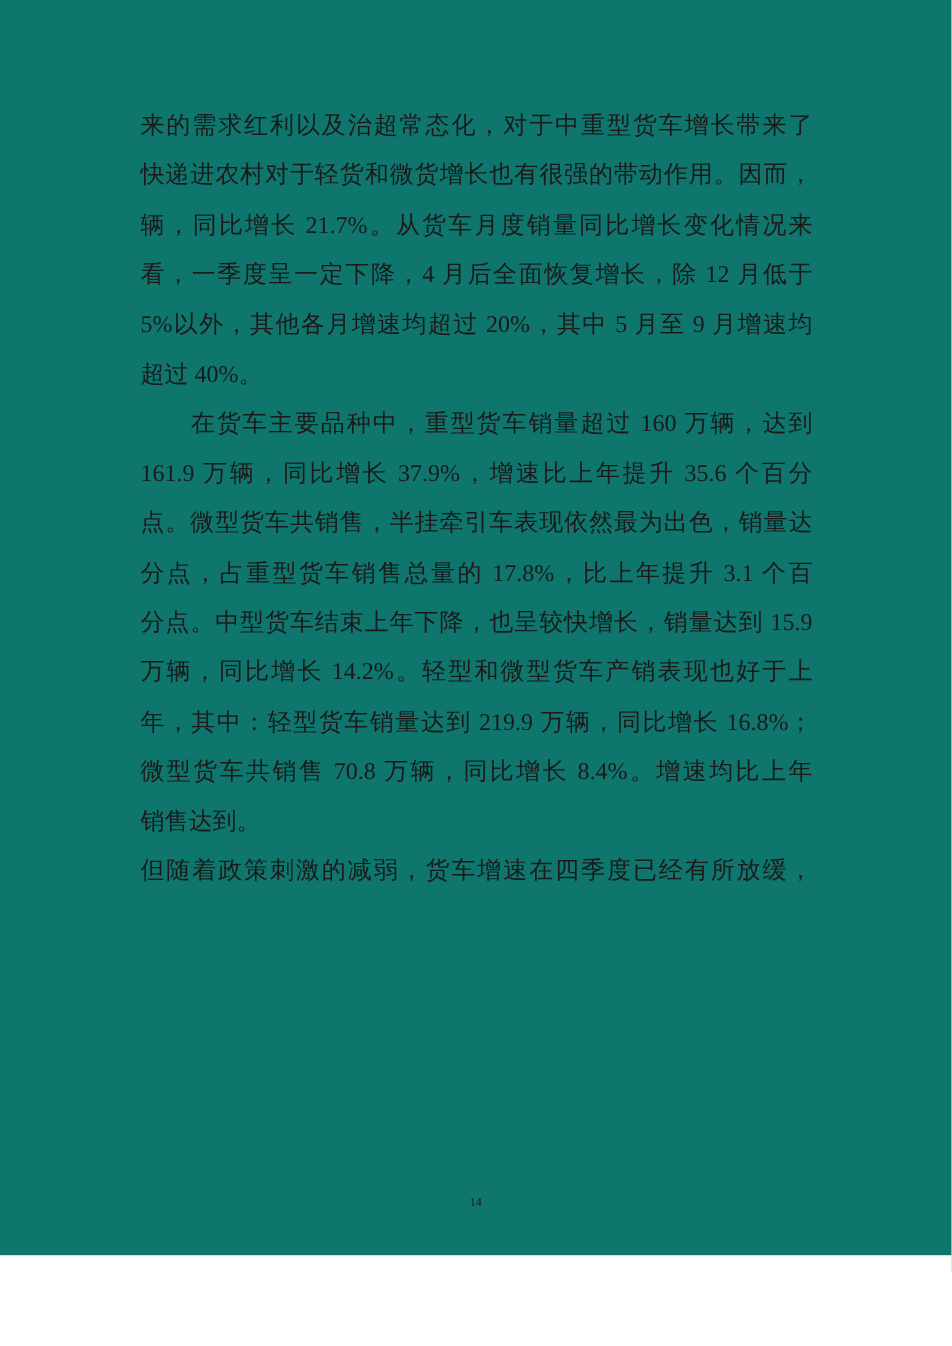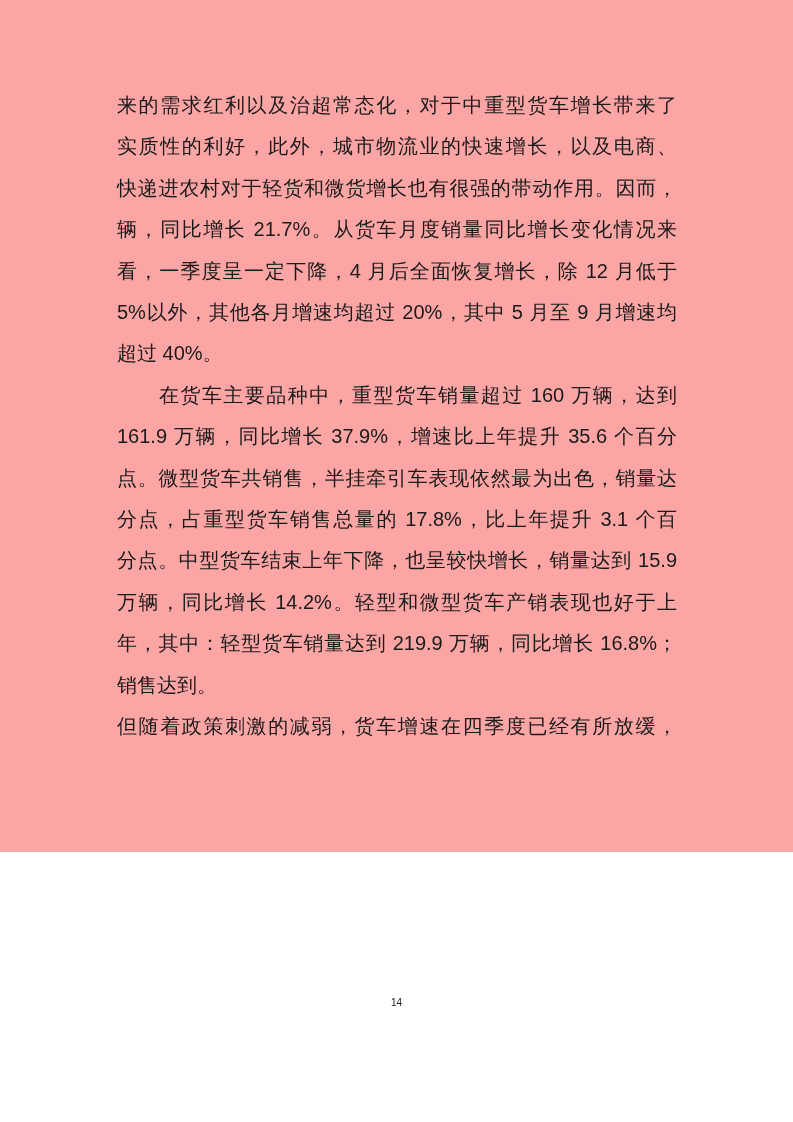--- a/index.html
+++ b/index.html
@@ -6,23 +6,23 @@
     margin: 0;
     padding: 0;
     background: #ffffff;
     width: 793px;
     height: 1122px;
     overflow: hidden;
   }
   .page {
     position: relative;
     width: 793px;
-    height: 852px;
-    background: #fca5a5;
-    font-family: Liberation Sans, sans-serif;
+    height: 1046px;
+    background: #0f766e;
+    font-family: Liberation Serif, serif;
     color: #1a1a1a;
   }
   .body-text {
     position: absolute;
     left: 117px;
     top: 85px;
     width: 560px;
   }
   .paragraph {
     margin: 0;
@@ -51,35 +51,35 @@
     color: #1a1a1a;
   }
 </style>
 </head>
 <body>
 
 <div class="page">
   <div class="body-text">
       <div class="paragraph">
         <div class="line stretch">来的需求红利以及治超常态化，对于中重型货车增长带来了</div>
-        <div class="line stretch">实质性的利好，此外，城市物流业的快速增长，以及电商、</div>
         <div class="line stretch">快递进农村对于轻货和微货增长也有很强的带动作用。因而，</div>
         <div class="line stretch">辆，同比增长 21.7%。从货车月度销量同比增长变化情况来</div>
         <div class="line stretch">看，一季度呈一定下降，4 月后全面恢复增长，除 12 月低于</div>
         <div class="line stretch">5%以外，其他各月增速均超过 20%，其中 5 月至 9 月增速均</div>
         <div class="line">超过 40%。</div>
       </div>
       <div class="paragraph">
         <div class="line indent stretch">在货车主要品种中，重型货车销量超过 160 万辆，达到</div>
         <div class="line stretch">161.9 万辆，同比增长 37.9%，增速比上年提升 35.6 个百分</div>
         <div class="line stretch">点。微型货车共销售，半挂牵引车表现依然最为出色，销量达</div>
         <div class="line stretch">分点，占重型货车销售总量的 17.8%，比上年提升 3.1 个百</div>
         <div class="line stretch">分点。中型货车结束上年下降，也呈较快增长，销量达到 15.9</div>
         <div class="line stretch">万辆，同比增长 14.2%。轻型和微型货车产销表现也好于上</div>
         <div class="line stretch">年，其中：轻型货车销量达到 219.9 万辆，同比增长 16.8%；</div>
+        <div class="line stretch">微型货车共销售 70.8 万辆，同比增长 8.4%。增速均比上年</div>
         <div class="line">销售达到。</div>
       </div>
       <div class="paragraph">
         <div class="line stretch">但随着政策刺激的减弱，货车增速在四季度已经有所放缓，</div>
       </div>
     </div>
   <div class="page-number">14</div>
 </div>
 
 </body></html>

